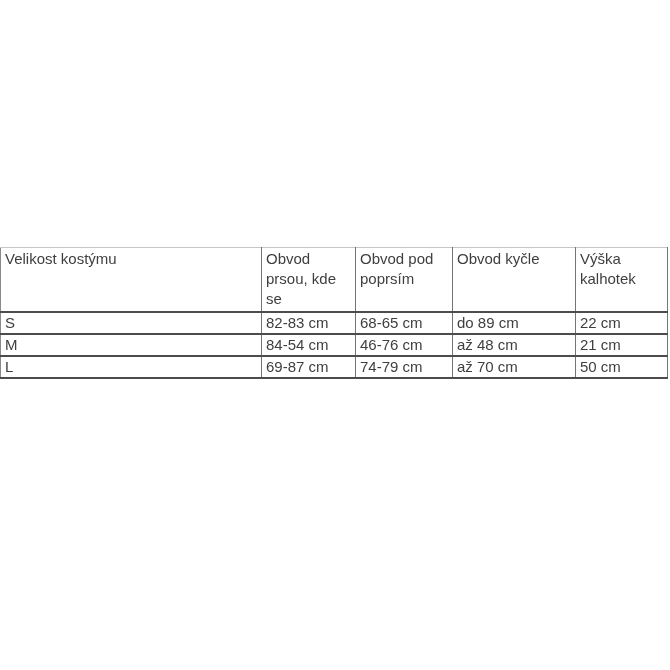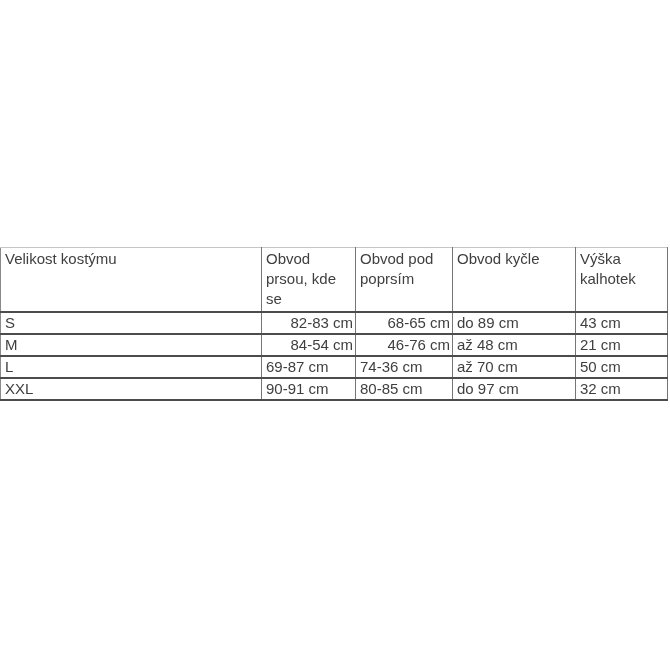--- a/index.html
+++ b/index.html
@@ -50,21 +50,21 @@
   
   table.size-table td {
     height: 20px;
     padding: 0 2px 0 4px;
     line-height: 20px;
     vertical-align: middle;
     border-bottom: 2px solid #4c4c4c;
     text-align: left;
   }
   table.size-table td.c {
-    text-align: right;
+    text-align: left;
     margin-top: 36px;
   }
   
   col.col-size       { width: 261px; }
   col.col-chest      { width: 94px;  }
   col.col-underbust  { width: 97px;  }
   col.col-hips       { width: 123px; }
   col.col-height     { width: 92px;  }
 </style>
 </head>
@@ -88,39 +88,32 @@
           <th>Obvod kyčle</th>
           <th>Výška kalhotek</th>
         </tr>
       </thead>
       <tbody>
         <tr>
           <td>S</td>
           <td class="c">82-83 cm</td>
           <td class="c">68-65 cm</td>
           <td>do 89 cm</td>
-          <td>43 cm</td>
+          <td>22 cm</td>
         </tr>
         <tr>
           <td>M</td>
           <td class="c">84-54 cm</td>
           <td class="c">46-76 cm</td>
           <td>až 48 cm</td>
           <td>21 cm</td>
         </tr>
         <tr>
           <td>L</td>
           <td>69-87 cm</td>
-          <td>74-36 cm</td>
+          <td>74-79 cm</td>
           <td>až 70 cm</td>
           <td>50 cm</td>
-        </tr>
-        <tr>
-          <td>XXL</td>
-          <td>90-91 cm</td>
-          <td>80-85 cm</td>
-          <td>do 97 cm</td>
-          <td>32 cm</td>
         </tr>
       </tbody>
     </table>
   </div>
 </div>
 
 </body></html>

